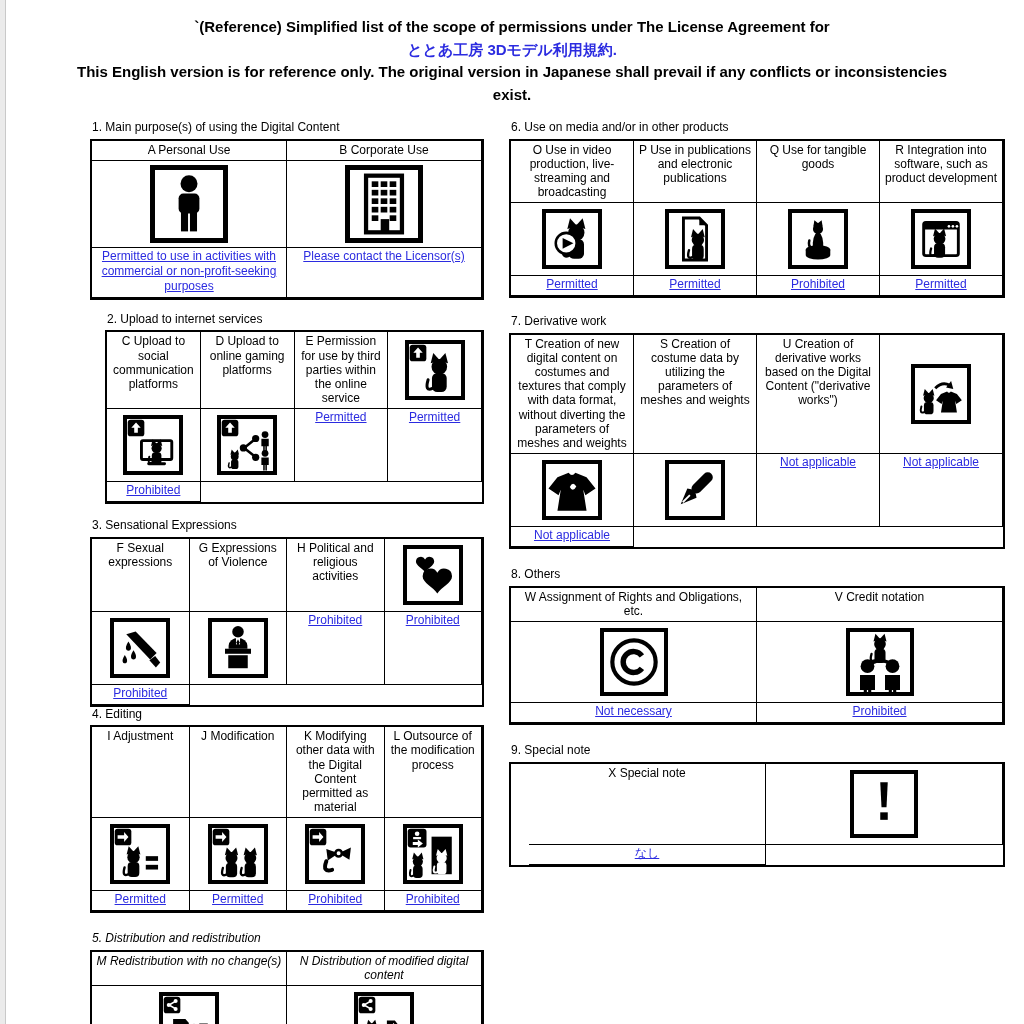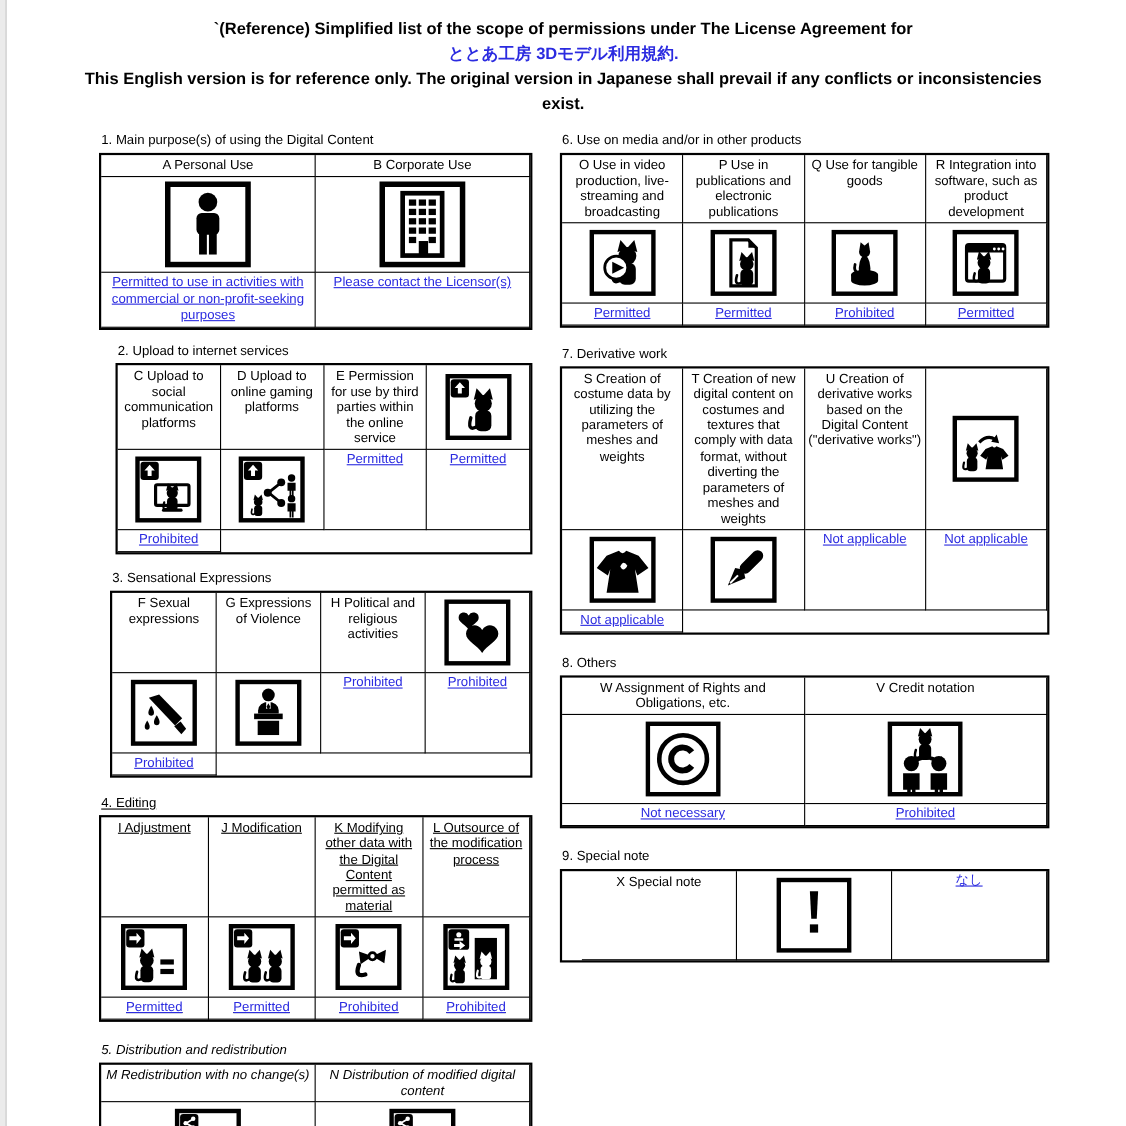--- a/index.html
+++ b/index.html
@@ -10,39 +10,39 @@
     font-family:"Liberation Sans", sans-serif;color:var(--ink);
   }
   .edge-left{position:absolute;left:0;top:0;bottom:0;width:6px;background:#ebebeb;border-right:1px solid #c9c9c9;}
   .titleblock{padding-top:16px;text-align:center;font-weight:bold;font-size:15px;line-height:1.5;}
   .titleblock .tline{max-width:900px;margin:0 auto;}
   .jp-link{color:var(--link);text-decoration:none;cursor:pointer;}
   .disclaimer{max-width:880px;margin:0 auto;}
   .cols{display:flex;gap:25px;padding-left:90px;margin-top:14px;align-items:flex-start;}
   .col{flex:none;}
   .col.left{width:394px;}
-  .col.right{width:445px;}
+  .col.right{width:496px;}
   .sh{font-size:12px;line-height:1.3;margin:0 0 3px 2px;}
   .tbl{display:grid;border:2px solid #000;background:#fff;}
-  .c1{grid-template-columns:1fr 1fr 1fr;padding-left:18px;}
+  .c1{grid-template-columns:1fr 1fr;padding-left:18px;}
   .c2{grid-template-columns:repeat(2,1fr);}
   .c3{grid-template-columns:repeat(4,1fr);}
   .c4{grid-template-columns:repeat(4,1fr);}
   .tbl>div{border-right:1.5px solid #000;border-bottom:1.5px solid #000;min-width:0;}
   .hd{font-size:12px;line-height:1.18;text-align:center;padding:2px 3px 3px;}
   .ic{display:flex;justify-content:center;align-items:center;padding:6px 3px;}
   .ibox{position:relative;width:60px;height:60px;border:4px solid #000;background:#fff;flex:none;}
   .ibox svg{position:absolute;inset:0;width:100%;height:100%;}
   .st{font-size:12px;line-height:1.25;text-align:center;color:var(--link);text-decoration:underline;padding:1px 3px 3px;cursor:pointer;}
   
   .t1 .ibox{width:78px;height:78px;border-width:5px;}
   .t1 .st{min-height:48px;}
   .t1 .ic{padding:4px 3px;}
   .t8 .ibox,.t9 .ibox{width:68px;height:68px;}
-  .s2{margin-top:12px;padding-left:15px;} .s3{margin-top:14px;margin-left:10px;} .s4{margin-top:16px;text-decoration:underline;} .s5{margin-top:18px;font-style:italic;}
+  .s2{margin-top:12px;padding-left:15px;} .s3{margin-top:14px;} .s4{} .s5{margin-top:18px;font-style:italic;}
   .s7{margin-top:16px;} .s8{margin-top:18px;} .s9{margin-top:18px;}
 </style>
 </head>
 <body>
 
 <div class="edge-left"></div>
 
 <header class="titleblock">
   <div class="tline">
     <span>`(Reference) Simplified list of the scope of permissions under The License Agreement for</span><br>
@@ -439,22 +439,22 @@
         <div class="st">Permitted</div>
         <div class="st">Permitted</div>
         <div class="st">Prohibited</div>
         <div class="st">Permitted</div>
       </div>
     </section>
 
     <section class="sec s7">
       <div class="sh">7. Derivative work</div>
       <div class="tbl c3 t7">
+        <div class="hd">T Creation of new digital content on costumes and textures that comply with data format, without diverting the parameters of meshes and weights</div>
         <div class="hd">S Creation of costume data by utilizing the parameters of meshes and weights</div>
-        <div class="hd">T Creation of new digital content on costumes and textures that comply with data format, without diverting the parameters of meshes and weights</div>
         <div class="hd">U Creation of derivative works based on the Digital Content ("derivative works")</div>
         <div class="ic">
             <div class="ibox">
               <svg viewBox="0 0 72 72" fill="#000">
                 <g transform="translate(19 47) scale(0.78)">
                   <polygon fill="#000" points="-10,-11 -7,-23 1,-14"></polygon>
                   <polygon fill="#000" points="10,-11 7,-23 -1,-14"></polygon>
                   <circle fill="#000" cx="0" cy="-7" r="9"></circle>
                   <rect fill="#000" x="-8.5" y="0" width="17" height="22" rx="6"></rect>
                   <path d="M-8 18 Q-17 22 -13 8" fill="none" stroke="#000" stroke-width="3.5" stroke-linecap="round"></path>

